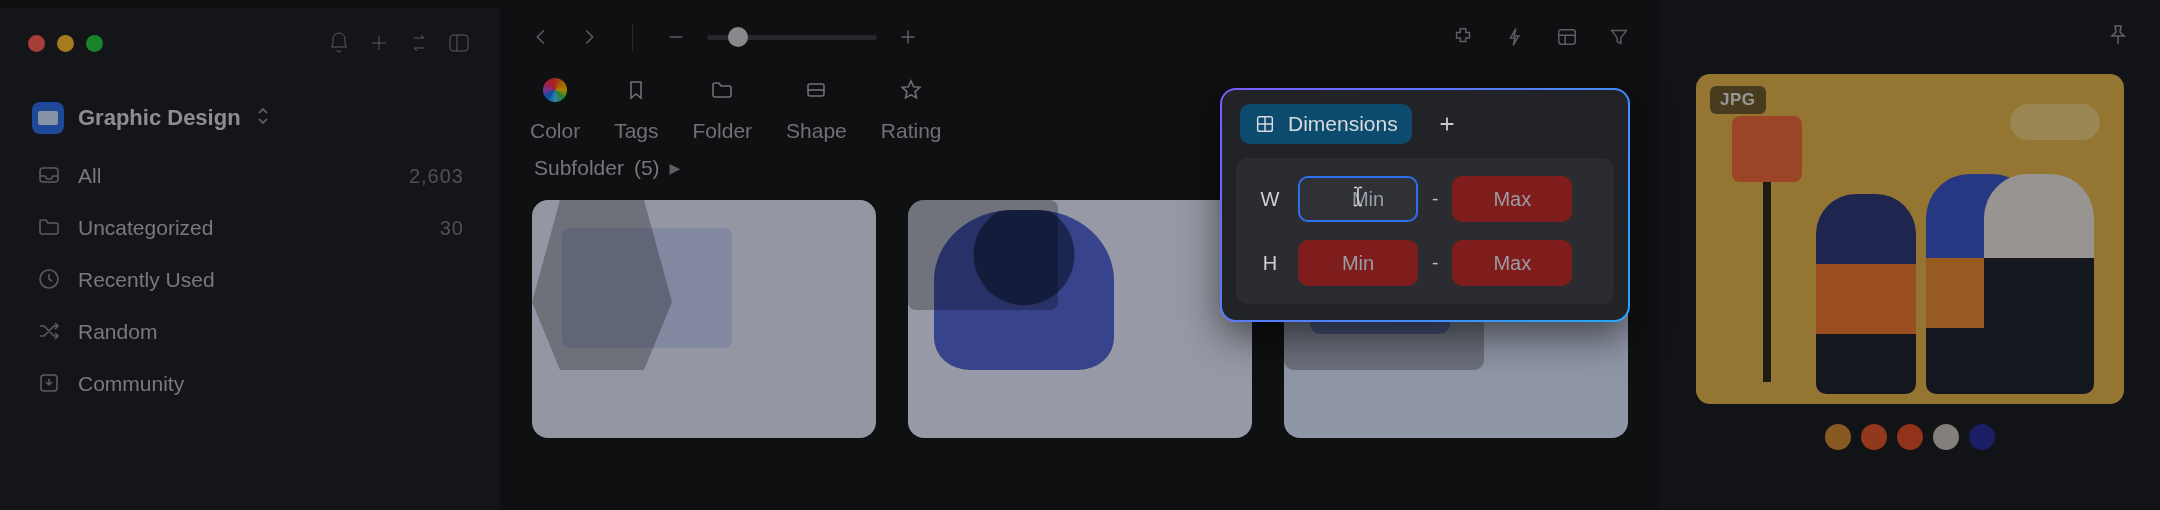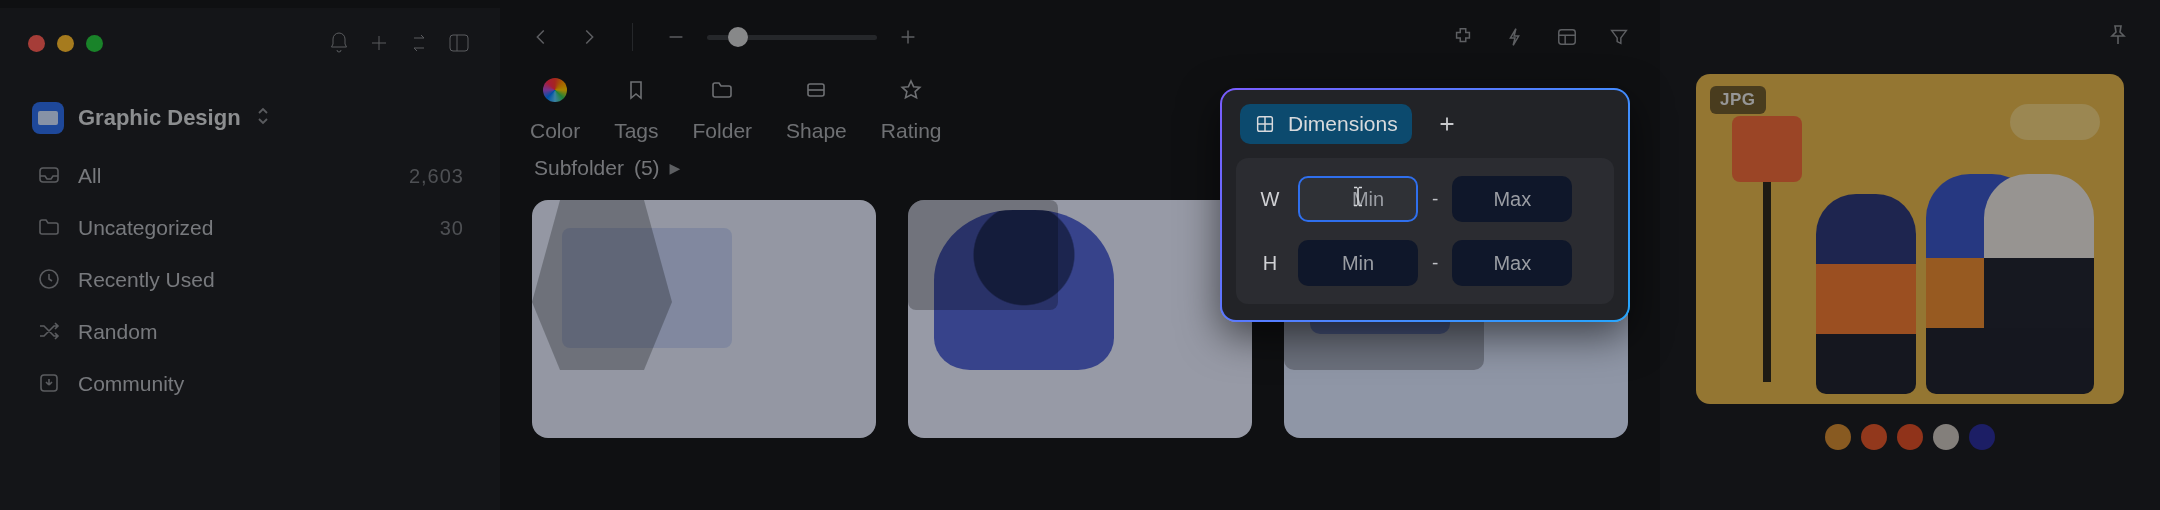--- a/index.html
+++ b/index.html
@@ -92,21 +92,21 @@
   
   .popover { position: absolute; left: 1220px; top: 88px; width: 410px; border-radius: 16px; padding: 2px; background: linear-gradient(135deg,#7a5cff,#24a7ff); z-index: 80; box-shadow: 0 14px 40px rgba(0,0,0,0.55); }
   .popover-inner { background: #222327; border-radius: 14px; overflow: hidden; }
   .pop-head { display:flex; align-items:center; gap:14px; padding: 14px 18px; }
   .pop-chip { display:flex; align-items:center; gap:12px; background:#0c4a6e; border-radius:10px; padding:8px 14px; color:#d8dadd; font-size:21px; }
   .pop-chip svg{width:22px;height:22px;stroke:currentColor;fill:none;stroke-width:1.6;}
   .pop-add { margin-left:6px; color:#c8c9cc; width:30px;height:30px;display:flex;align-items:center;justify-content:center; }
   .pop-body { background:#2b2c31; margin: 0 14px 16px 14px; border-radius: 12px; padding: 18px 20px; display:flex; flex-direction:column; gap:18px; }
   .dim-row { display:flex; align-items:center; gap:14px; }
   .dim-label { width:28px; text-align:center; color:#d0d1d4; font-size:20px; }
-  .dim-input { width:120px; height:46px; border-radius:10px; background:#0f172a; display:flex; align-items:center; justify-content:center; color:#b8bac0; font-size:20px; border:1px solid transparent; position:relative; }
+  .dim-input { width:120px; height:46px; border-radius:10px; background:#7f1d1d; display:flex; align-items:center; justify-content:center; color:#b8bac0; font-size:20px; border:1px solid transparent; position:relative; }
   .dim-input.focused { border:2px solid #2f6fed; background:#2f3136; }
   .dim-input .cursor{ position:absolute; left:50%; top:50%; transform:translate(-50%,-50%); color:#d8dadd; }
   .dim-input .ph { color:#9a9da3; }
   .dash { color:#bfc1c6; }
 
 </style>
 </head>
 <body>
 
 <div class="sidebar">

